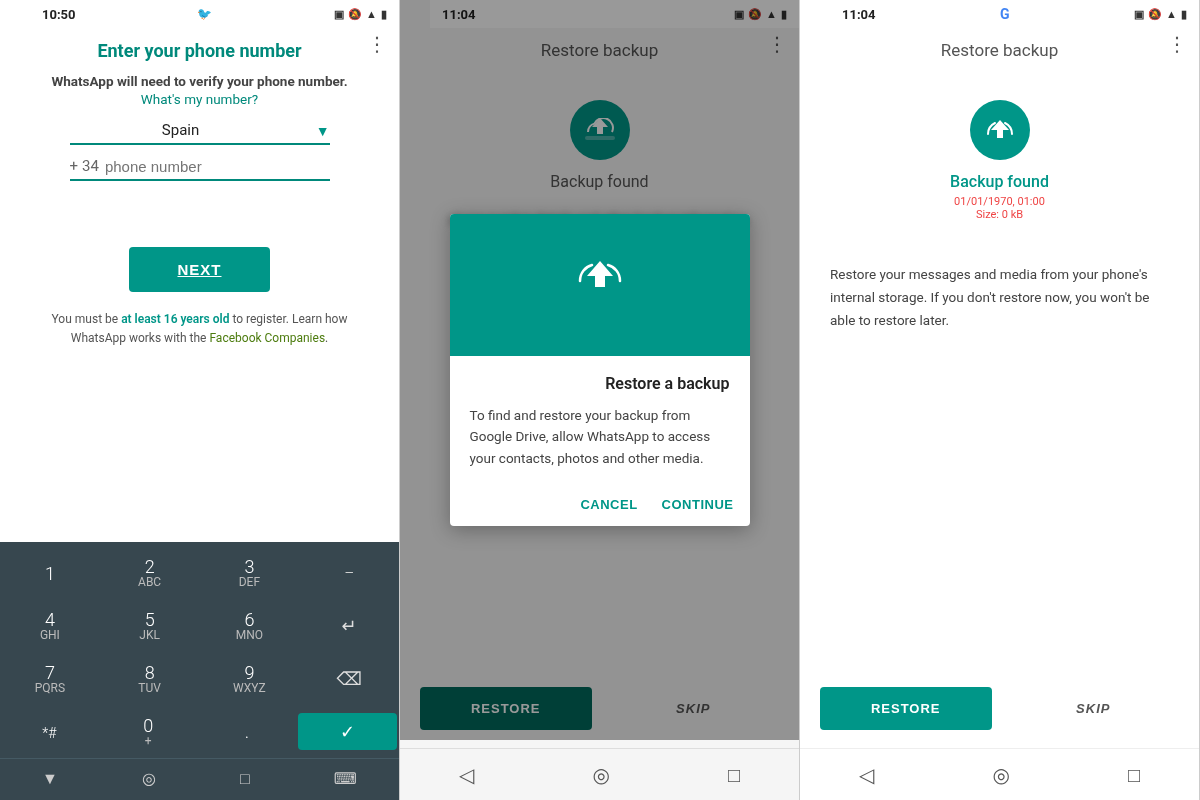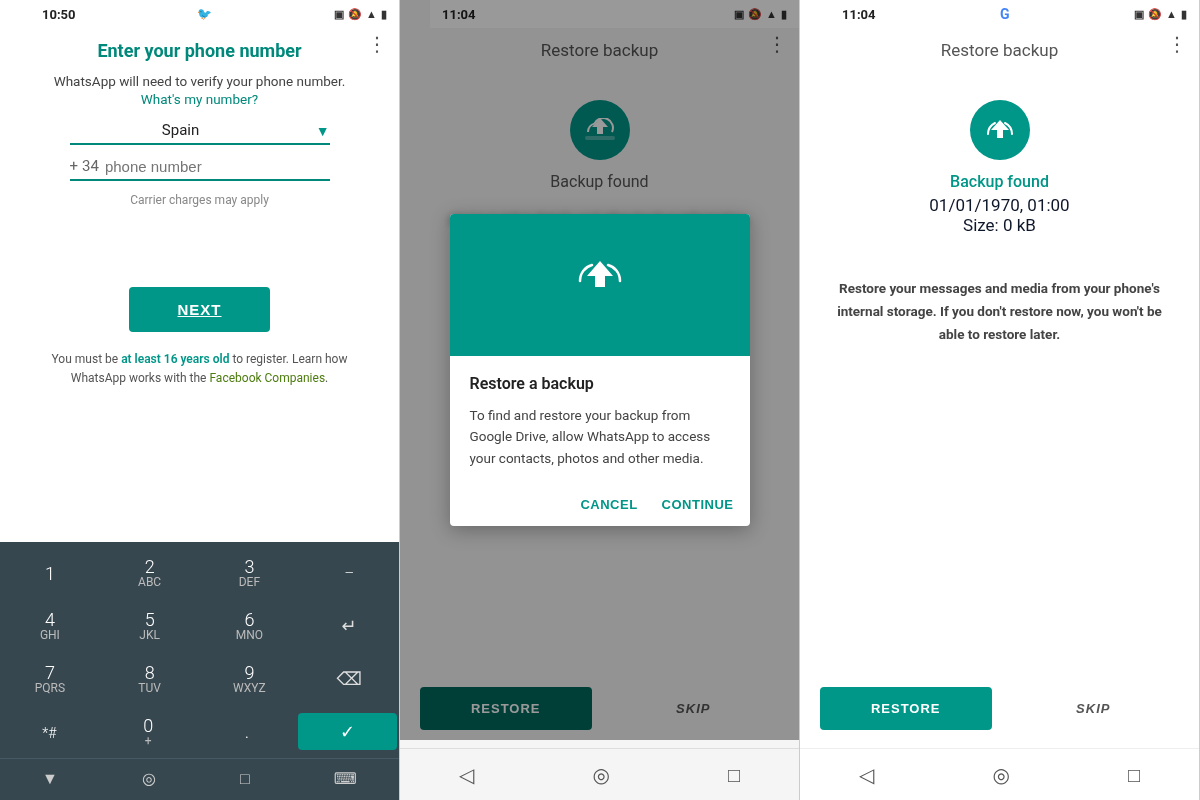--- a/index.html
+++ b/index.html
@@ -57,20 +57,21 @@
       right: 12px;
       font-size: 20px;
       color: #555;
       cursor: pointer;
     }
     .panel1 .subtitle {
       text-align: center;
       font-size: 13.5px;
       color: #444;
       padding: 4px 30px 2px;
+      font-weight: bold;
     }
     .panel1 .whats-number {
       text-align: center;
       color: #00897b;
       font-size: 13.5px;
       cursor: pointer;
       padding-bottom: 14px;
     }
     .panel1 .country-row {
       display: flex;
@@ -271,20 +272,21 @@
       justify-content: center;
     }
     .dialog-body {
       padding: 18px 20px;
     }
     .dialog-title {
       font-size: 16px;
       font-weight: 600;
       color: #222;
       margin-bottom: 12px;
+      text-align: right;
     }
     .dialog-text {
       font-size: 13.5px;
       color: #444;
       line-height: 1.6;
       margin-bottom: 0;
     }
     .dialog-actions {
       display: flex;
       justify-content: flex-end;
@@ -385,31 +387,29 @@
       align-items: center;
       padding: 30px 20px 12px;
     }
     .panel3 .backup-found-label {
       font-size: 16px;
       color: #009688;
       font-weight: 500;
       margin-bottom: 4px;
     }
     .panel3 .backup-date {
-      font-size: 17px;
-      color: #0f172a;
+      font-size: 11px;
+      color: #ef4444;
       text-align: center;
     }
     .panel3 .restore-info {
       padding: 30px 30px;
-      text-align: center;
       font-size: 13.5px;
       color: #444;
       line-height: 1.7;
-      font-weight: bold;
     }
     .panel3 .bottom-buttons {
       position: absolute;
       bottom: 60px;
       left: 0;
       right: 0;
       display: flex;
       align-items: center;
       padding: 10px 20px;
       gap: 16px;
@@ -484,21 +484,20 @@
   </div>
 
   <div class="phone-row">
     <div class="phone-prefix">
       <span>+</span>
       <span>34</span>
     </div>
     <input class="phone-number-box" type="text" placeholder="phone number" style="">
   </div>
 
-  <div class="carrier-note">Carrier charges may apply</div>
 
   <button class="next-btn">NEXT</button>
 
   <div class="age-notice">
     <span>You must be </span><span class="highlight">at least 16 years old</span><span> to register. Learn how WhatsApp works with the </span><span class="link">Facebook Companies</span><span>.</span>
   </div>
 
   <div class="keyboard">
     <div class="keyboard-row">
       <div class="key"><span class="key-main">1</span><span class="key-sub"></span></div>

